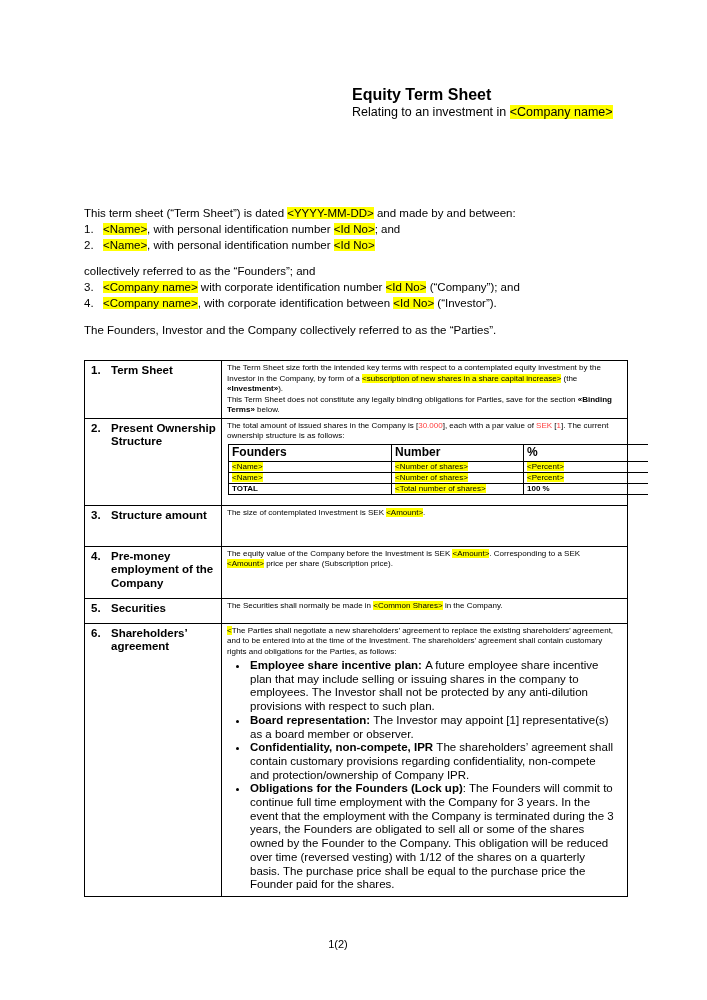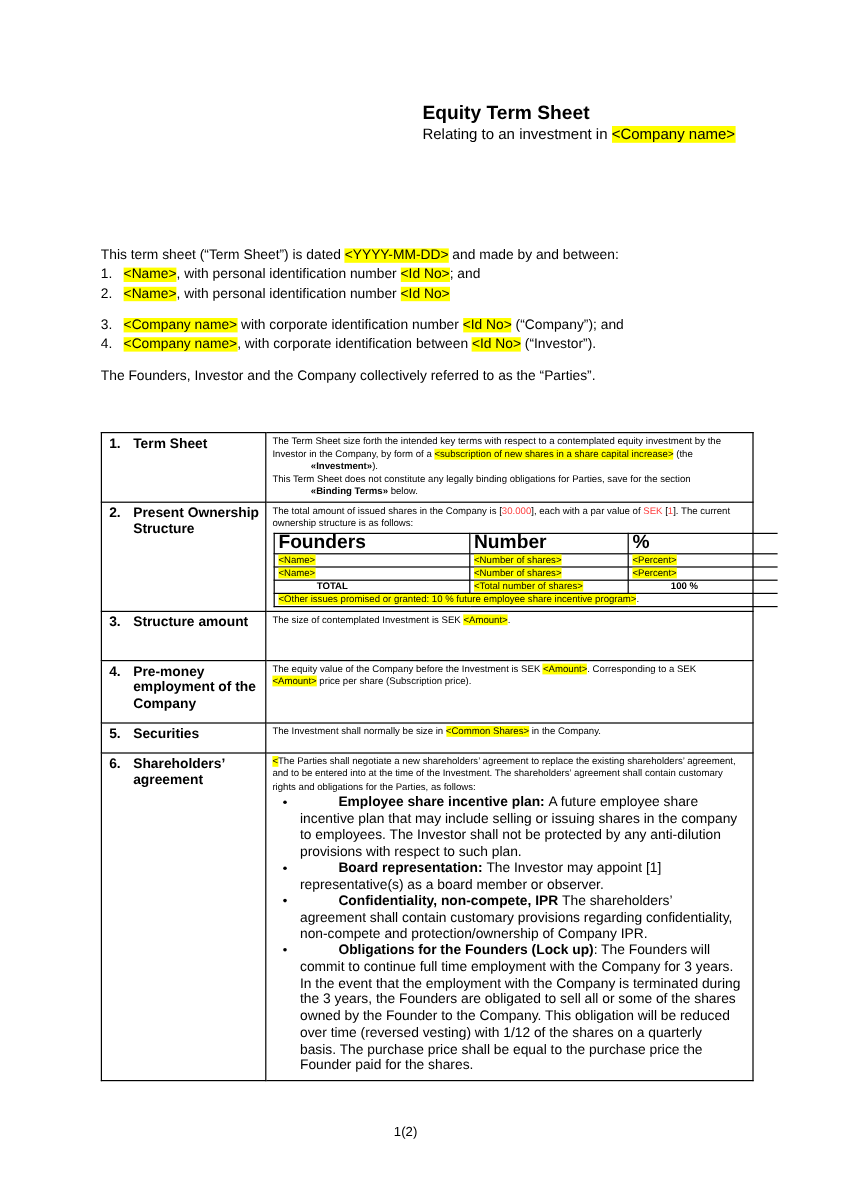--- a/index.html
+++ b/index.html
@@ -31,29 +31,29 @@
   }
   .term-table>tbody>tr>td{border:1px solid #000;vertical-align:top;}
   td.lbl{width:126px;font-weight:bold;font-size:11.5px;line-height:13.5px;padding:3px 4px 2px 6px;}
   .lblwrap{display:flex;}
   .lblwrap .num{width:20px;flex:none;}
   td.cnt{font-size:8px;line-height:10.5px;padding:2px 10px 2px 5px;}
   td.cnt p{margin:0;}
   
   .own-table{border-collapse:collapse;table-layout:fixed;width:409px;margin:2px 0 1px 1px;}
   .own-table th,.own-table td{border:1px solid #000;padding:0 3px;vertical-align:top;text-align:left;}
-  .own-table th{font-size:16px;font-weight:bold;height:16px;line-height:15px;}
+  .own-table th{font-size:12px;font-weight:bold;height:16px;line-height:15px;}
   .own-table td{font-size:8px;height:10px;line-height:10px;}
   .own-col1{width:156px;} .own-col2{width:125px;} .own-col3{width:127px;}
   
   .cnt ul{margin:2px 0 0 0;padding-left:22px;font-size:11.5px;line-height:13.7px;}
   .cnt li{margin:0;padding-left:1px;}
   
   .hl{background:var(--hl);}
-  .b{font-weight:bold;margin-left:32px;}
+  .b{font-weight:bold;}
   .red{color:var(--red);}
   
   .footer{position:absolute;left:14px;top:938px;width:100%;text-align:center;font-size:11px;}
 </style>
 </head>
 <body>
 
 <div class="page">
 
   <div class="title-block">
@@ -68,20 +68,21 @@
       <div class="nitem">
         <span class="num">1.</span>
         <span class="itxt"><span class="hl">&lt;Name&gt;</span><span>, with personal identification number </span><span class="hl">&lt;Id No&gt;</span><span>; and</span></span>
       </div>
       <div class="nitem">
         <span class="num">2.</span>
         <span class="itxt"><span class="hl">&lt;Name&gt;</span><span>, with personal identification number </span><span class="hl">&lt;Id No&gt;</span></span>
       </div>
     </div>
 
+    <p class="collective">collectively referred to as the “Founders”; and</p>
 
     <div class="nlist nlist2">
       <div class="nitem">
         <span class="num">3.</span>
         <span class="itxt"><span class="hl">&lt;Company name&gt;</span><span> with corporate identification number </span><span class="hl">&lt;Id No&gt;</span><span> (“Company”); and</span></span>
       </div>
       <div class="nitem">
         <span class="num">4.</span>
         <span class="itxt"><span class="hl">&lt;Company name&gt;</span><span>, with corporate identification between </span><span class="hl">&lt;Id No&gt;</span><span> (“Investor”).</span></span>
       </div>
@@ -129,23 +130,20 @@
               <tr>
                 <td><span class="hl">&lt;Name&gt;</span></td>
                 <td><span class="hl">&lt;Number of shares&gt;</span></td>
                 <td><span class="hl">&lt;Percent&gt;</span></td>
               </tr>
               <tr>
                 <td><span class="b">TOTAL</span></td>
                 <td><span class="hl">&lt;Total number of shares&gt;</span></td>
                 <td><span class="b">100 %</span></td>
               </tr>
-              <tr>
-                <td colspan="3"><span class="hl">&lt;Other issues promised or granted: 10 % future employee share incentive program&gt;</span><span>.</span></td>
-              </tr>
             </tbody>
           </table>
         </td>
       </tr>
 
       <tr style="height:41px;">
         <td class="lbl">
           <div class="lblwrap">
             <span class="num">3.</span>
             <span>Structure amount</span>
@@ -169,21 +167,21 @@
       </tr>
 
       <tr style="height:25px;">
         <td class="lbl">
           <div class="lblwrap">
             <span class="num">5.</span>
             <span>Securities</span>
           </div>
         </td>
         <td class="cnt">
-          <p><span>The Investment shall normally be size in </span><span class="hl">&lt;Common Shares&gt;</span><span> in the Company.</span></p>
+          <p><span>The Securities shall normally be made in </span><span class="hl">&lt;Common Shares&gt;</span><span> in the Company.</span></p>
         </td>
       </tr>
 
       <tr style="height:273px;">
         <td class="lbl">
           <div class="lblwrap">
             <span class="num">6.</span>
             <span>Shareholders’ agreement</span>
           </div>
         </td>

